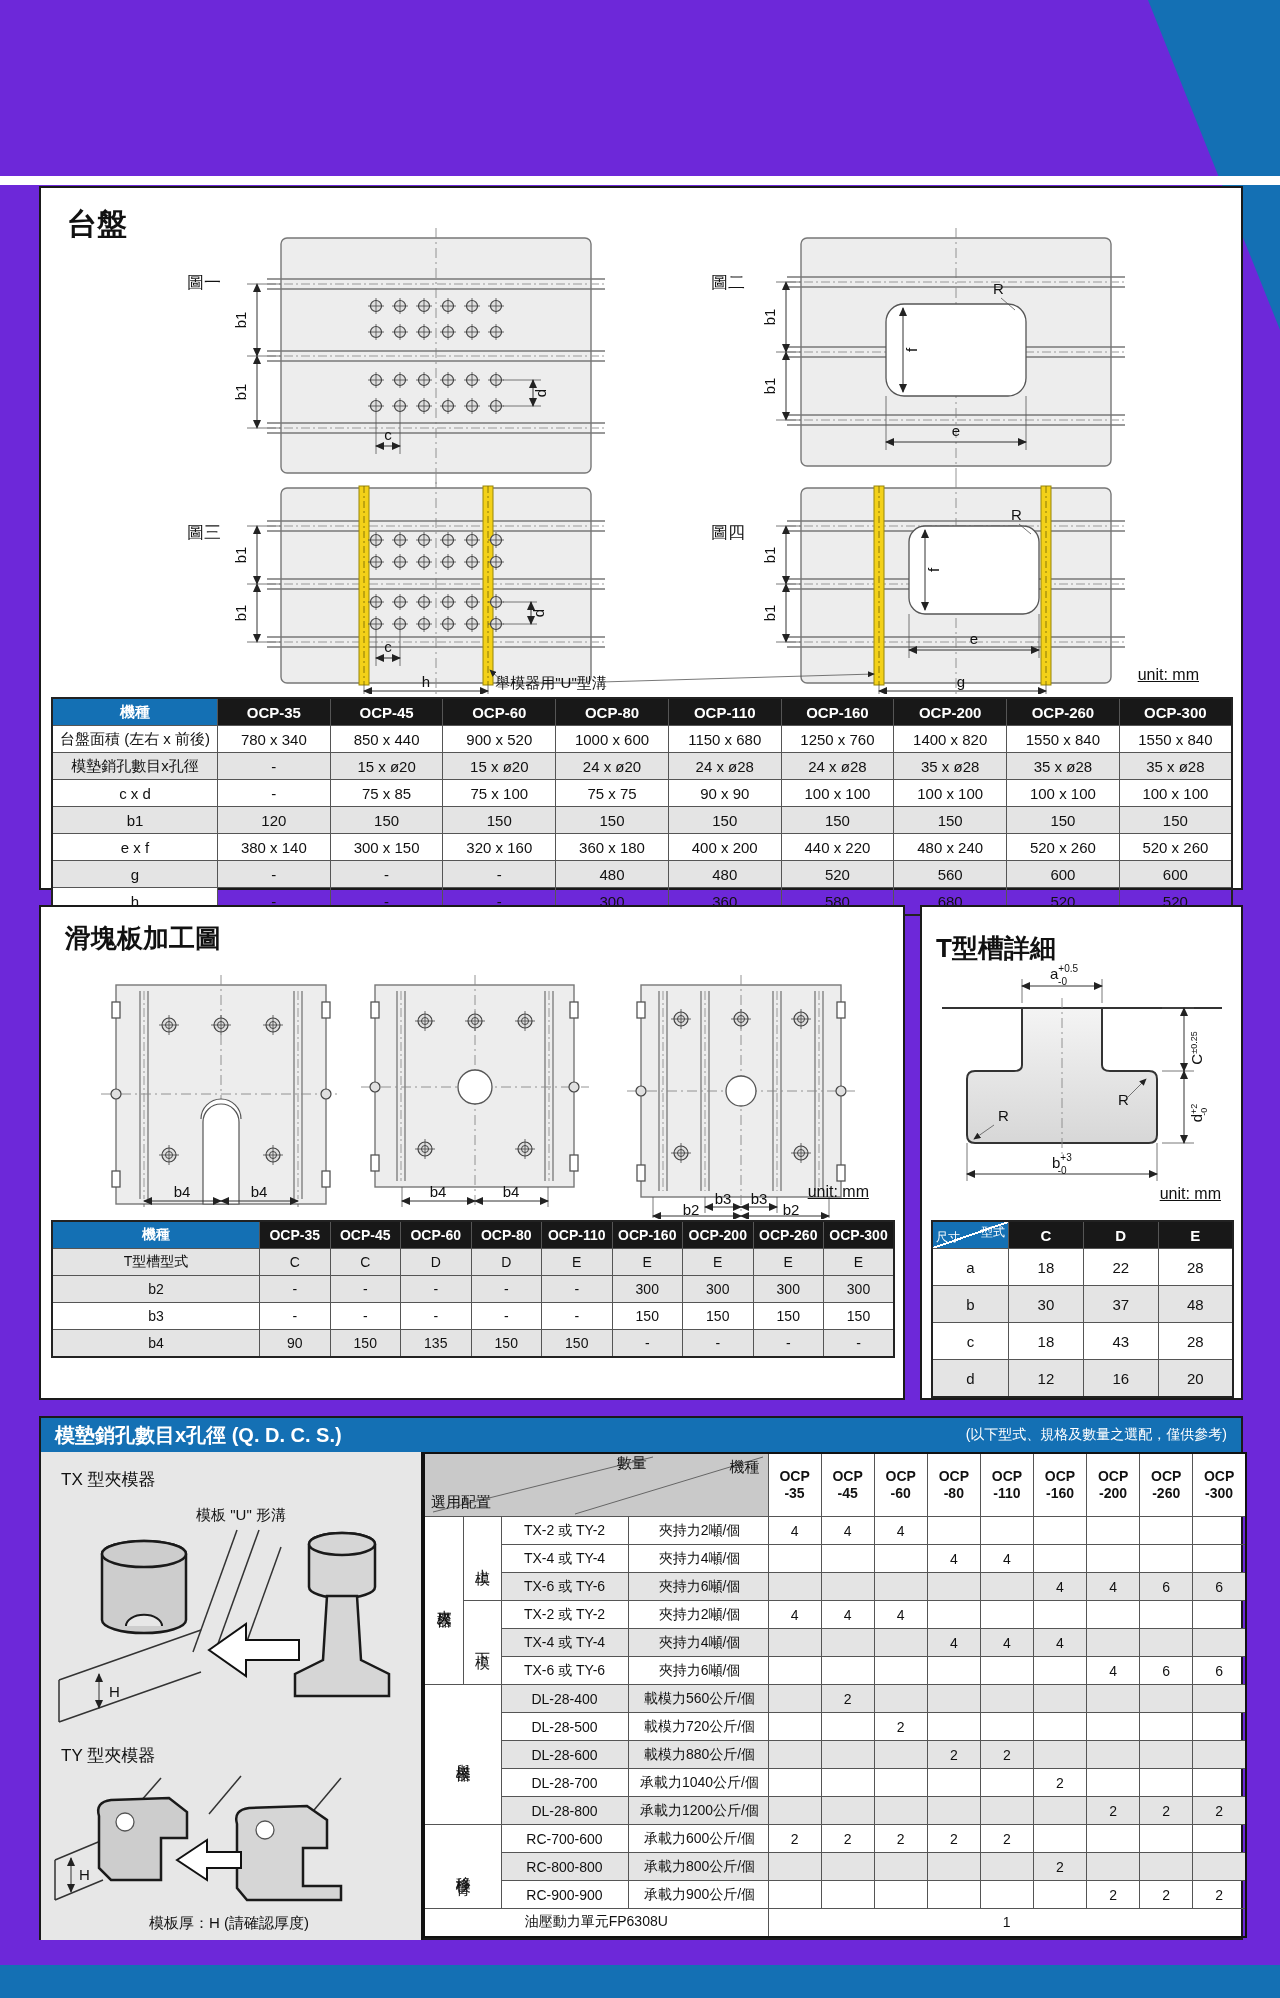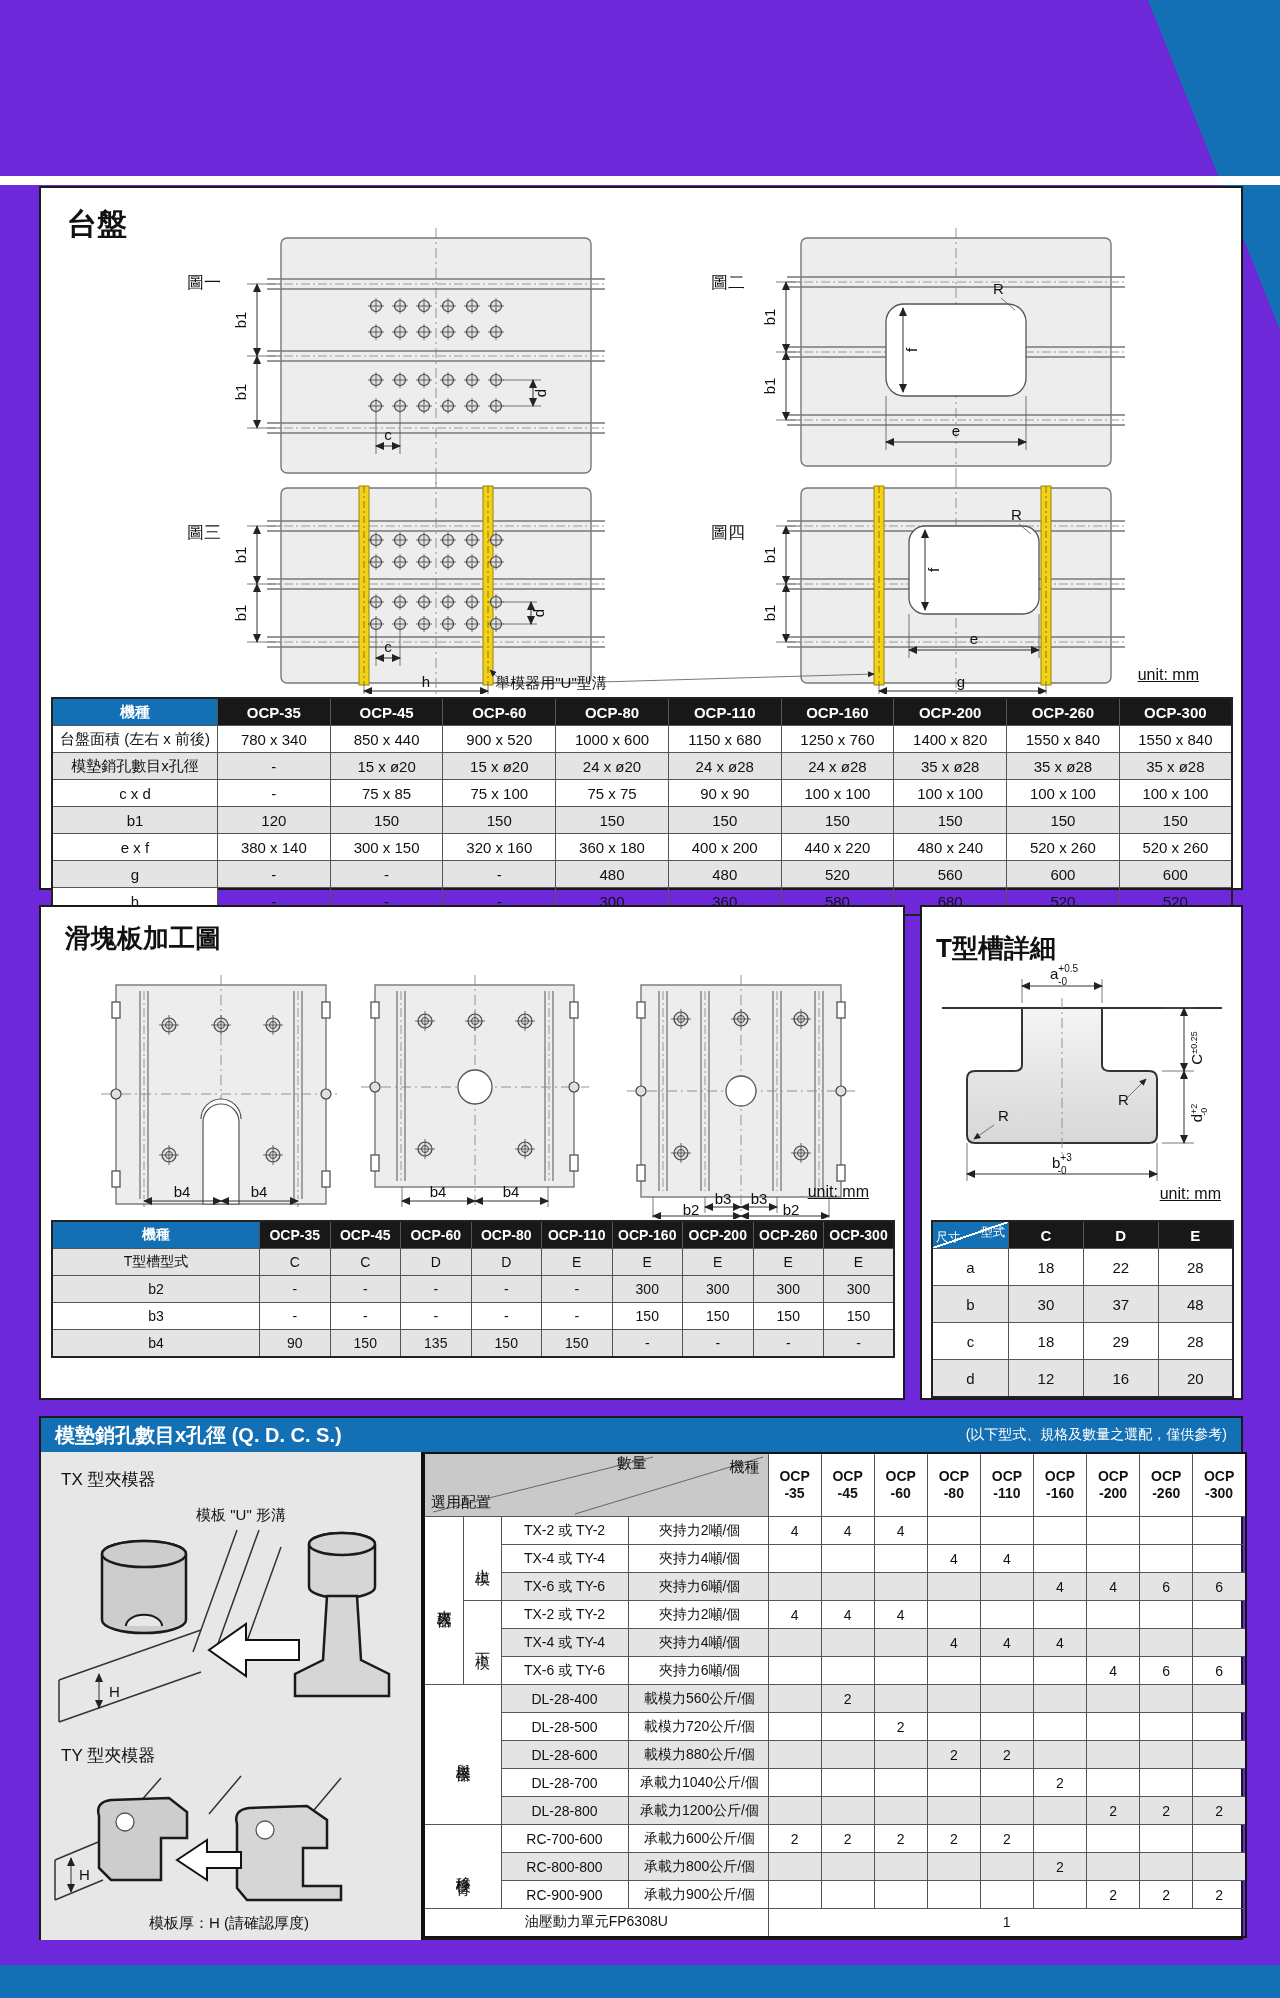--- a/index.html
+++ b/index.html
@@ -695,21 +695,21 @@
           </tr>
           <tr class="shade">
             <th class="lbl">b</th>
             <td>30</td>
             <td>37</td>
             <td>48</td>
           </tr>
           <tr>
             <th class="lbl">c</th>
             <td>18</td>
-            <td>29</td>
+            <td>43</td>
             <td>28</td>
           </tr>
           <tr class="shade">
             <th class="lbl">d</th>
             <td>12</td>
             <td>16</td>
             <td>20</td>
           </tr>
         </tbody>
       </table>

